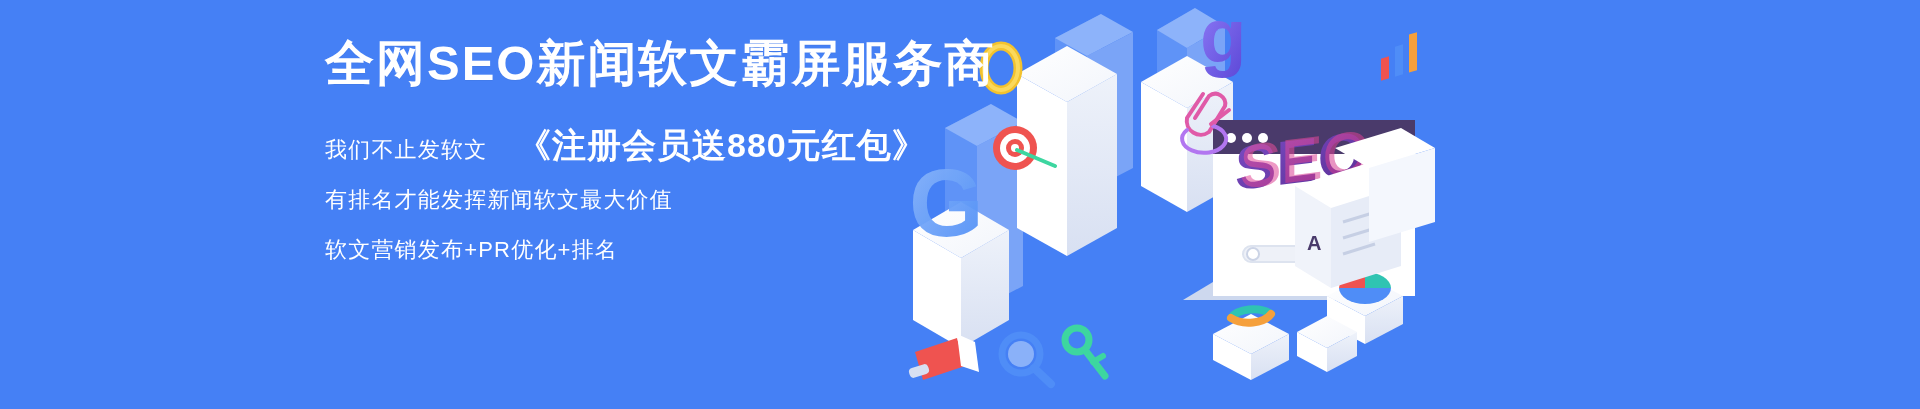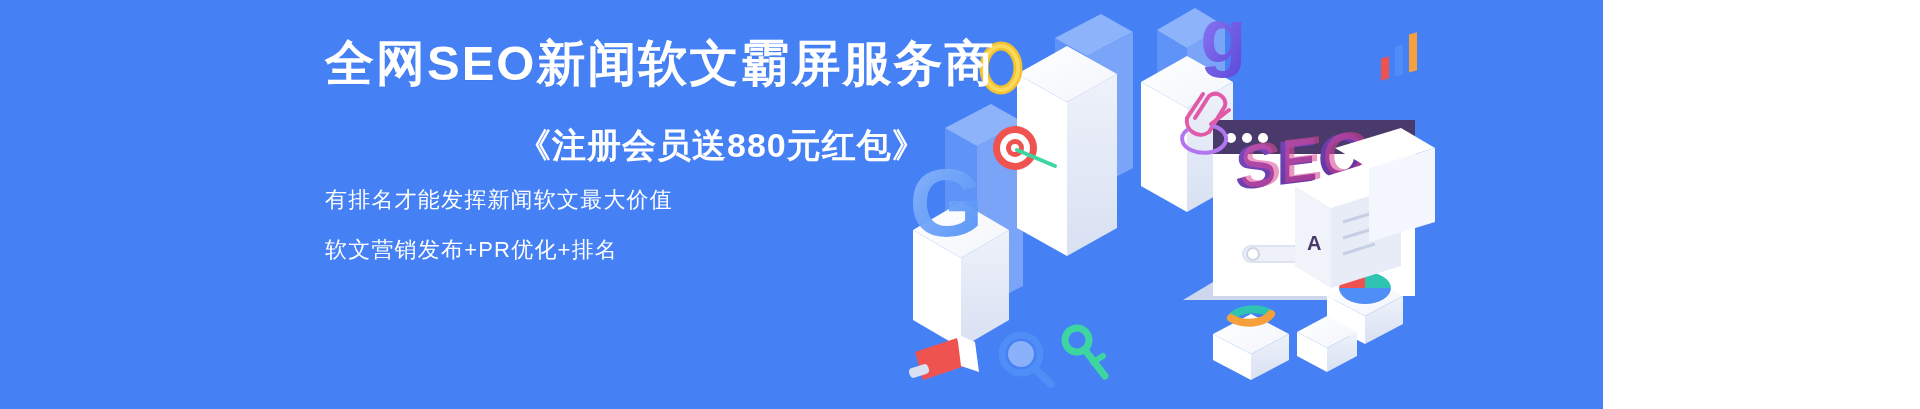--- a/index.html
+++ b/index.html
@@ -7,21 +7,21 @@
     padding: 0;
   }
   body {
     width: 1920px;
     height: 409px;
     overflow: hidden;
     font-family: "Liberation Sans", "DejaVu Sans", sans-serif;
   }
   #banner {
     position: relative;
-    width: 1603px;
+    width: 1920px;
     height: 409px;
     background: #4580f5;
     overflow: hidden;
   }
 
   
   .text-block {
     position: absolute;
     left: 325px;
     top: 36px;
@@ -80,20 +80,21 @@
 
 <div id="banner">
 
   <div class="text-block">
 
     <div class="headline">全网SEO新闻软文霸屏服务商</div>
 
     <div class="sub-rows">
 
       <div class="row">
+        <span class="row-text">我们不止发软文</span>
         <span class="promo">《注册会员送880元红包》</span>
       </div>
 
       <div class="row">
         <span class="row-text">有排名才能发挥新闻软文最大价值</span>
       </div>
 
       <div class="row">
         <span class="row-text">软文营销发布+PR优化+排名</span>
       </div>

